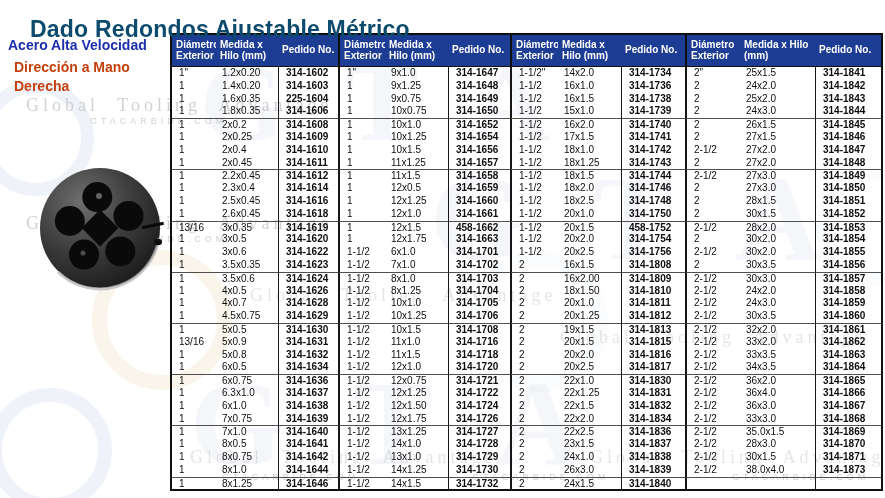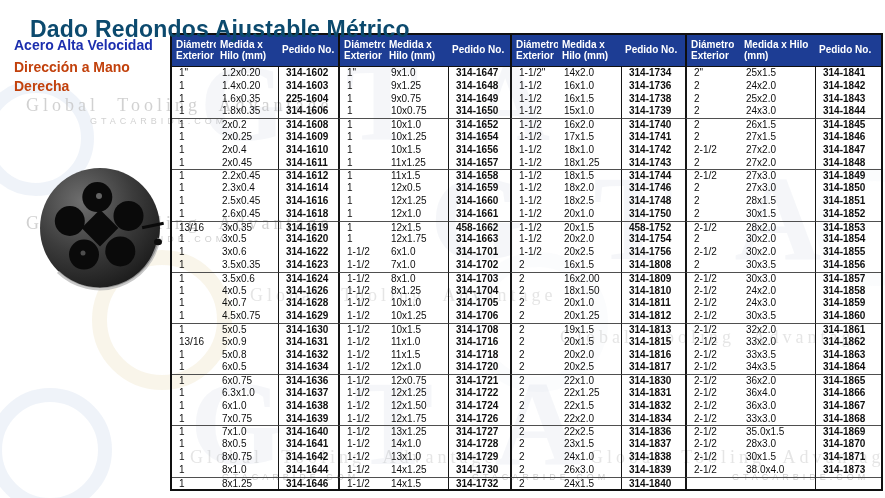--- a/index.html
+++ b/index.html
@@ -3,21 +3,21 @@
 <meta charset="utf-8">
 <style>
   html,body{margin:0;padding:0;}
   body{
     width:885px;height:498px;position:relative;overflow:hidden;background:#ffffff;
     font-family:"Liberation Sans",sans-serif;
     --cols:44px 62px 60px 47px 63px 62px 48px 63px 64px 55px 75px 66px;
   }
   
   .page-title{position:absolute;left:30px;top:1px;font-size:23px;font-weight:bold;color:#0c4a6e;letter-spacing:.2px;z-index:3;white-space:nowrap;}
-  .side-material{position:absolute;left:14px;top:37px;font-size:14px;font-weight:bold;color:#1c2fae;z-index:3;white-space:nowrap;}
+  .side-material{position:absolute;left:8px;top:37px;font-size:14px;font-weight:bold;color:#1c2fae;z-index:3;white-space:nowrap;}
   .side-direction{position:absolute;left:14px;top:58px;font-size:14px;font-weight:bold;color:#c2410c;line-height:19px;z-index:3;}
   
   .wm{position:absolute;z-index:1;pointer-events:none;white-space:nowrap;}
   .wm-brand{font-family:"Liberation Serif",serif;font-size:18px;color:#c6c6c6;letter-spacing:4px;word-spacing:10px;opacity:.8;text-align:center;}
   .wm-site{font-size:9px;font-weight:normal;color:#cccccc;letter-spacing:4px;opacity:.9;}
   .wm-gta{font-family:"Liberation Serif",serif;font-weight:bold;color:#8898b8;opacity:.08;}
   .wm-ring{position:absolute;z-index:0;border-radius:50%;pointer-events:none;}
   
   .die{position:absolute;left:36px;top:166px;z-index:3;}
   

